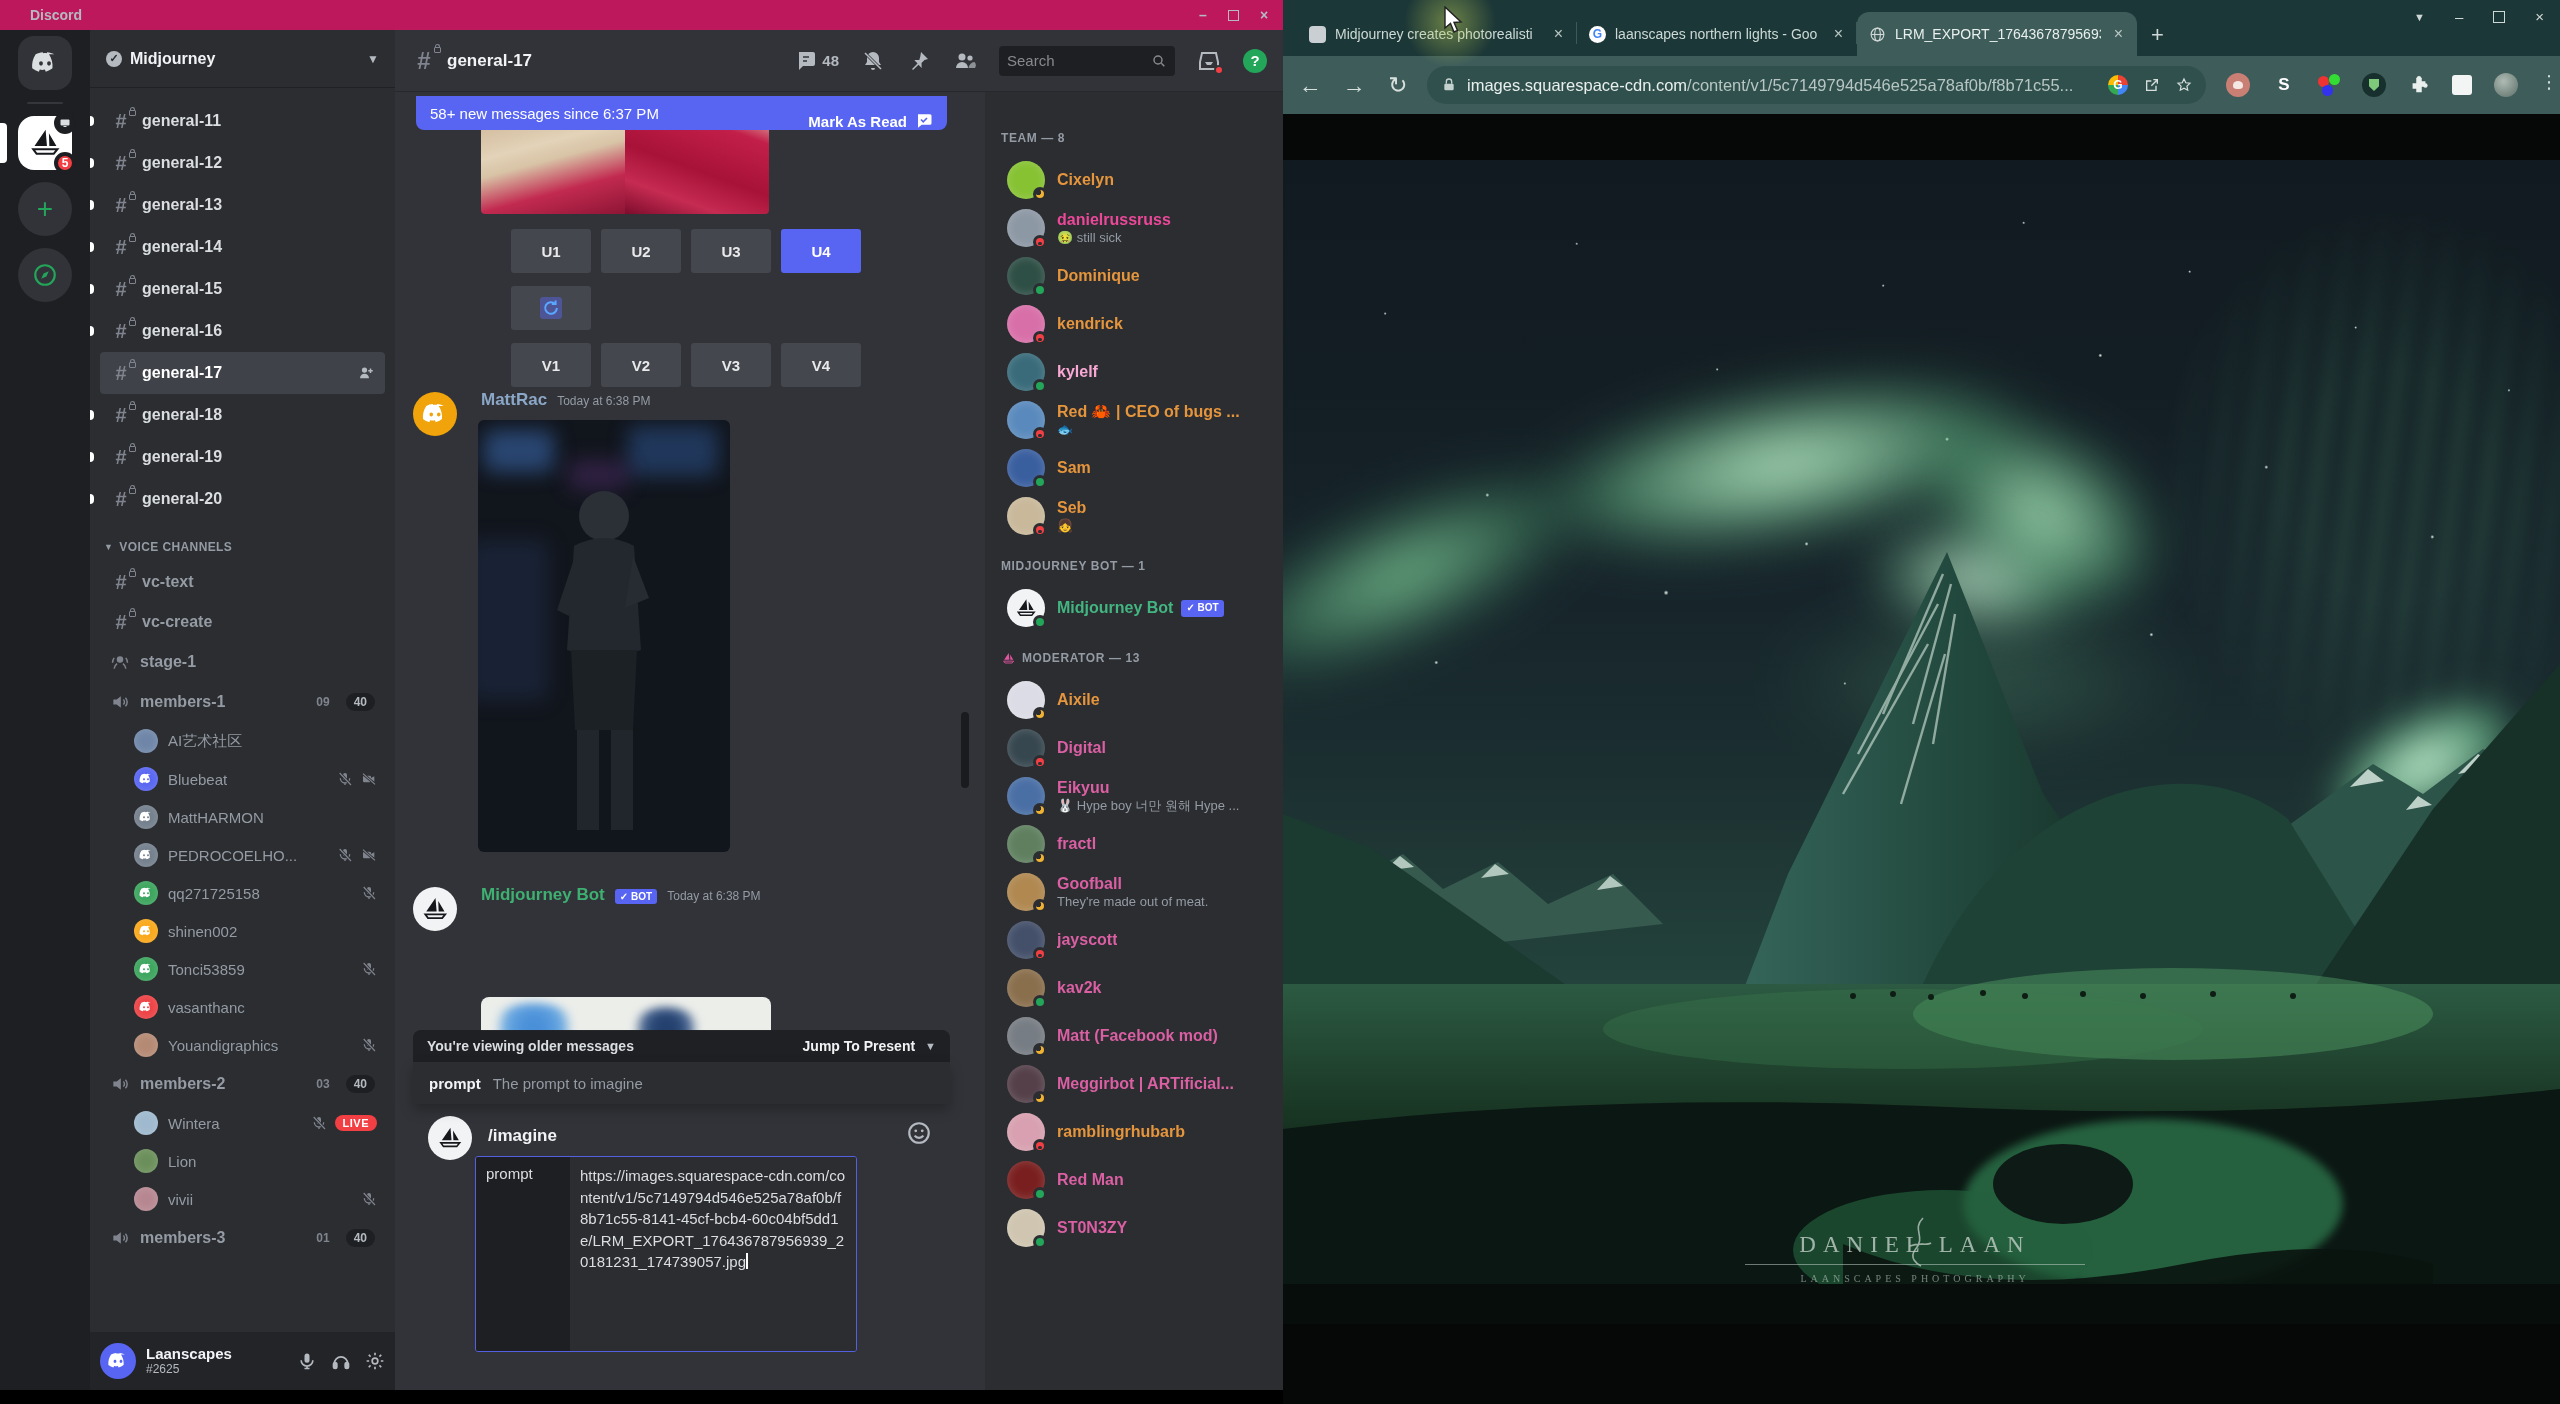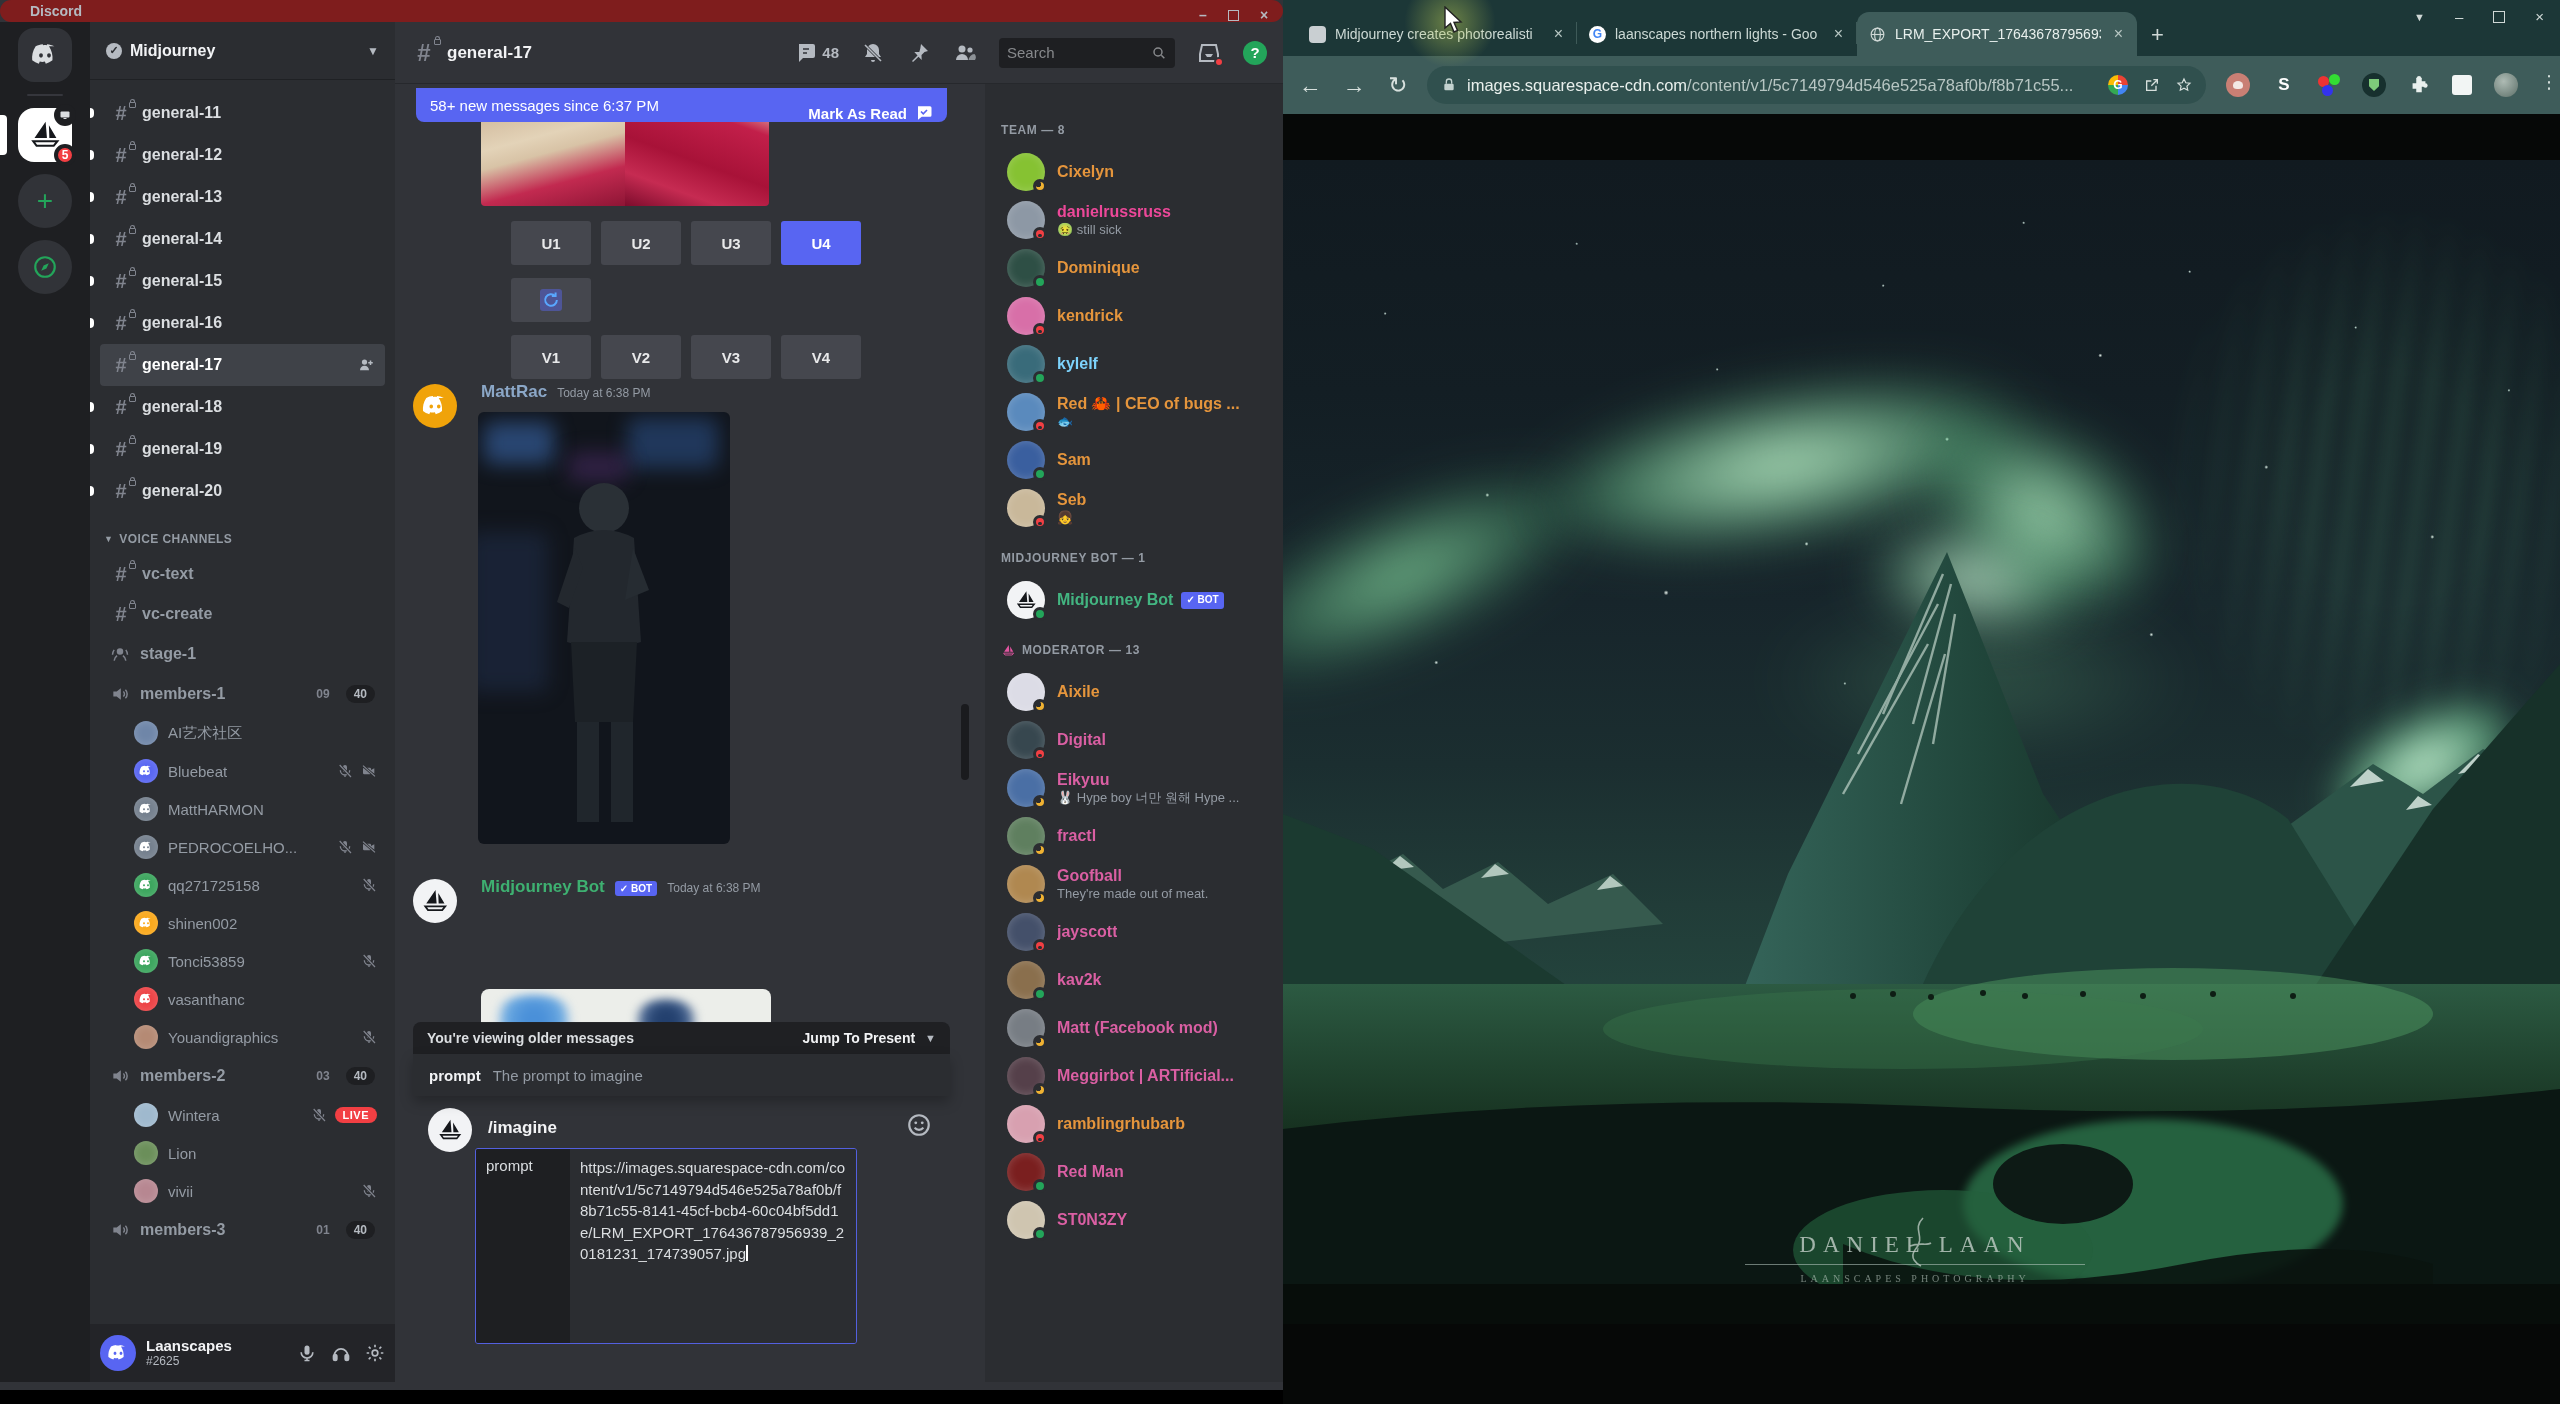--- a/index.html
+++ b/index.html
@@ -2,21 +2,21 @@
 <html><head>
 <meta charset="utf-8">
 <style>
   * { margin:0; padding:0; box-sizing:border-box; }
   html,body { width:2560px; height:1404px; background:#000; overflow:hidden;
     font-family:"Liberation Sans", sans-serif; }
   .screen { position:relative; width:2560px; height:1404px; background:#000; }
 
   
   .discord { position:absolute; left:0; top:0; width:1283px; height:1390px; background:#313338; overflow:hidden; }
-  .d-titlebar { height:22px; background:#7f1d1d; display:flex; align-items:center; color:#b5bac1; font-size:14px; font-weight:700; padding-left:30px; position:relative;border-radius:14px; }
+  .d-titlebar { height:30px; background:#be185d; display:flex; align-items:center; color:#b5bac1; font-size:14px; font-weight:700; padding-left:30px; position:relative; }
   .d-winbtns { position:absolute; right:8px; top:0; height:30px; display:flex; gap:14px; align-items:center; color:#b5bac1; }
   .d-winbtns span { width:22px; text-align:center; font-size:14px; cursor:default; }
   .d-winbtns .maxi { font-size:11px; border:1.5px solid #b5bac1; width:11px; height:11px; display:inline-block; }
   .d-body { display:flex; height:1360px; }
 
   
   .rail { width:90px; background:#1e1f22; position:relative; padding-top:6px; display:flex; flex-direction:column; align-items:center; gap:12px; }
   .rail-btn { width:54px; height:54px; border-radius:50%; background:#313338; display:flex; align-items:center; justify-content:center; position:relative; }
   .rail-home { border-radius:16px; }
   .rail-home svg { width:32px; height:32px; }
@@ -827,21 +827,21 @@
                 <span class="mtext">
                   <div class="mname" style="color: rgb(229, 149, 60);">kendrick</div>
                 </span>
               </div>
               <div class="member">
                 <span class="avwrap">
                   <span class="av" style="background: rgb(57, 107, 122);"></span>
                   <span class="stdot online"></span>
                 </span>
                 <span class="mtext">
-                  <div class="mname" style="color: #7dd3fc;">kylelf</div>
+                  <div class="mname" style="color: #f9a8d4;">kylelf</div>
                 </span>
               </div>
               <div class="member">
                 <span class="avwrap">
                   <span class="av" style="background: rgb(90, 138, 189);"></span>
                   <span class="stdot dnd"></span>
                 </span>
                 <span class="mtext">
                   <div class="mname" style="color: rgb(229, 149, 60);">Red 🦀 | CEO of bugs ...</div>
                   <div class="mstatus">🐟</div>

